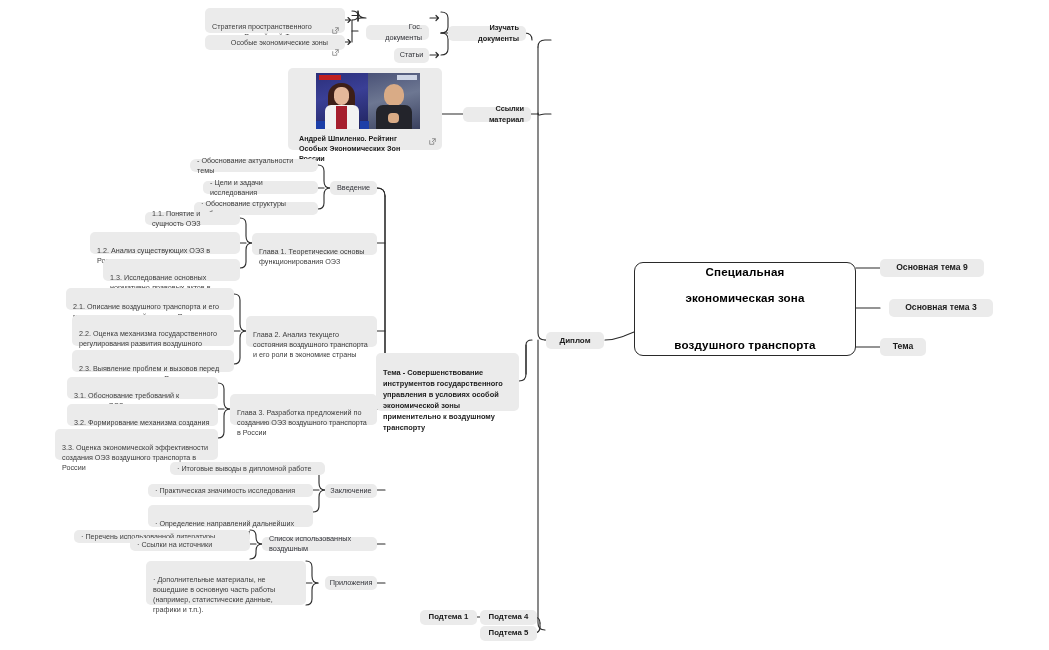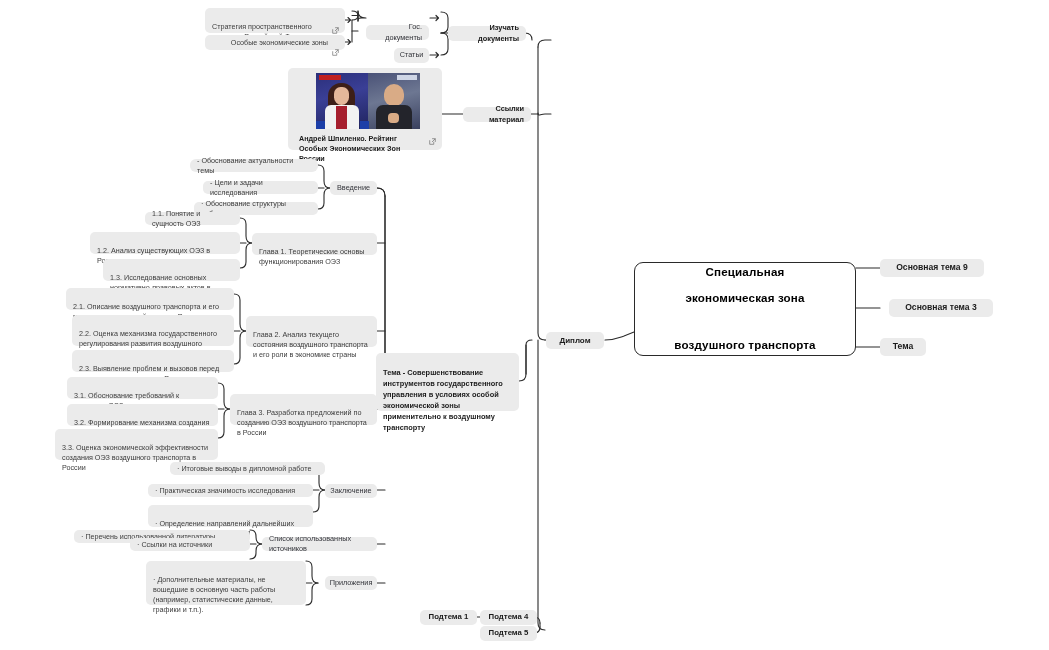--- a/index.html
+++ b/index.html
@@ -382,21 +382,21 @@
     <span>Заключение</span>
   </div>
 
   <div class="node lft vmid" style="left:74px; top:530px; width:176px; height:13px;">
     <span>·     Перечень использованной литературы</span>
   </div>
   <div class="node lft vmid" style="left:130px; top:538px; width:120px; height:13px; top:538px;">
     <span>·     Ссылки на источники</span>
   </div>
   <div class="node mid lft vmid" style="left:262px; top:537px; width:115px; height:14px;">
-    <span>Список использованных источников</span>
+    <span>Список использованных воздушным</span>
   </div>
 
   <div class="node lft" style="left:146px; top:561px; width:160px; height:44px;">
     <span>·       Дополнительные материалы, не вошедшие в основную часть работы (например, статистические данные, графики и т.п.).</span>
   </div>
   <div class="node mid ctr vmid" style="left:325px; top:576px; width:52px; height:14px;">
     <span>Приложения</span>
   </div>
 
   <div class="node bold lft" style="left:376px; top:353px; width:143px; height:58px; line-height:1.48;">

